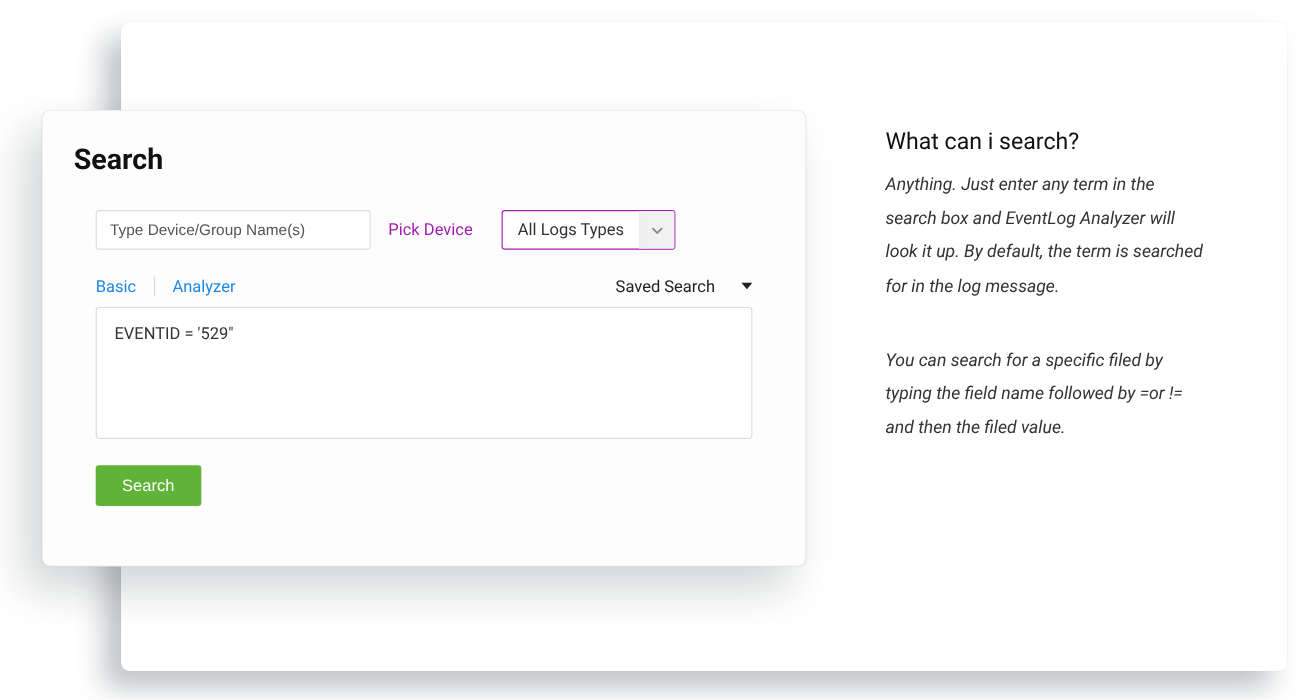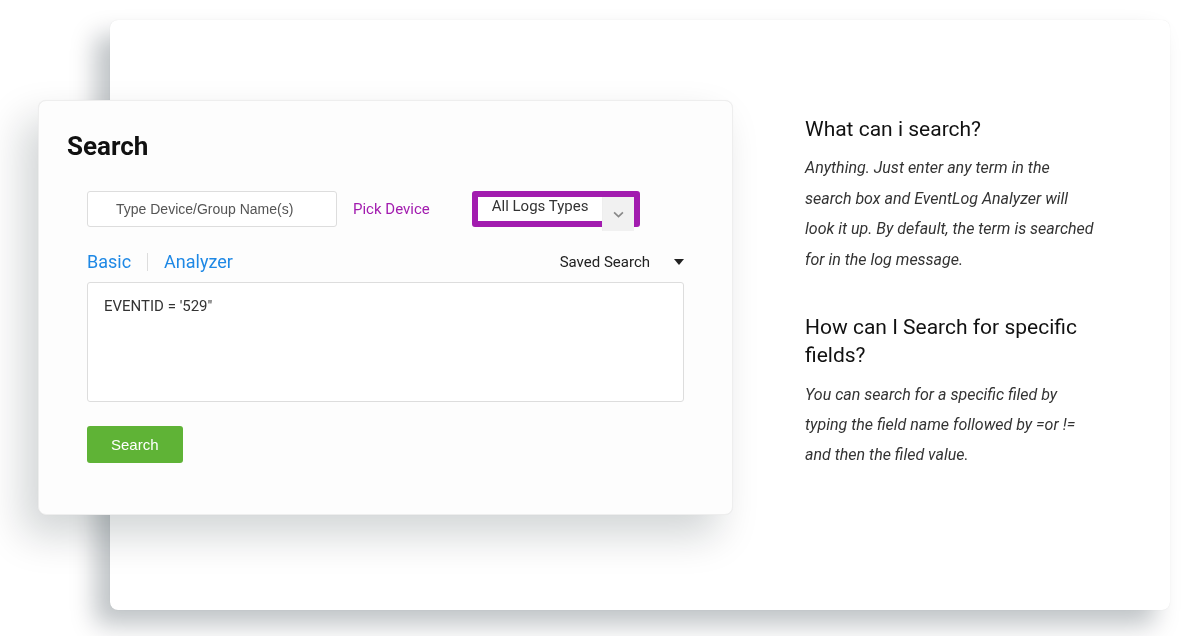--- a/index.html
+++ b/index.html
@@ -48,40 +48,41 @@
       align-items: center;
       gap: 16px;
       margin-bottom: 24px;
       padding-left: 20px;
     }
     .device-input {
       width: 250px;
       height: 36px;
       border: 1px solid #ddd;
       border-radius: 3px;
-      padding: 0 28px;
+      padding: 0 12px;
       font-size: 14px;
       color: #ef4444;
       background: #fff;
     }
     .device-input::placeholder {
       color: #555;
     }
     .pick-device {
       color: #a21caf;
       font-size: 15px;
       cursor: pointer;
     }
     .select-wrap {
       display: flex;
-      border: 6px solid #a21caf;
+      align-items: center;
+      border: 1px solid #a21caf;
       border-radius: 3px;
       height: 36px;
       background: #fff;
-      margin-left: 26px;
+      margin-left: 10px;
     }
     .select-text {
       padding: 0 14px;
       font-size: 15px;
       color: #333;
     }
     .select-caret {
       width: 32px;
       height: 34px;
       background: #f1f1f1;
@@ -100,21 +101,21 @@
       justify-content: space-between;
       padding: 0 20px;
       margin-bottom: 10px;
     }
     .tab-links {
       display: flex;
       align-items: center;
     }
     .tab-link {
       color: #1e88e5;
-      font-size: 18px;
+      font-size: 15px;
       cursor: pointer;
     }
     .tab-sep {
       width: 1px;
       height: 18px;
       background: #ddd;
       margin: 0 16px;
     }
     .saved-search {
       display: flex;
@@ -210,15 +211,14 @@
   </div>
 
   <textarea class="query-box" style="">EVENTID = '529"</textarea>
 
   <button class="search-btn">Search</button>
 </div>
 
 <div class="help-col">
   <div class="help-heading">What can i search?</div>
   <div class="help-body">Anything. Just enter any term in the search box and EventLog Analyzer will look it up. By default, the term is searched for in the log message.</div>
-  <div class="help-heading">How can I Search for specific fields?</div>
   <div class="help-body">You can search for a specific filed by typing the field name followed by =or != and then the filed value.</div>
 </div>
 
 </body></html>

